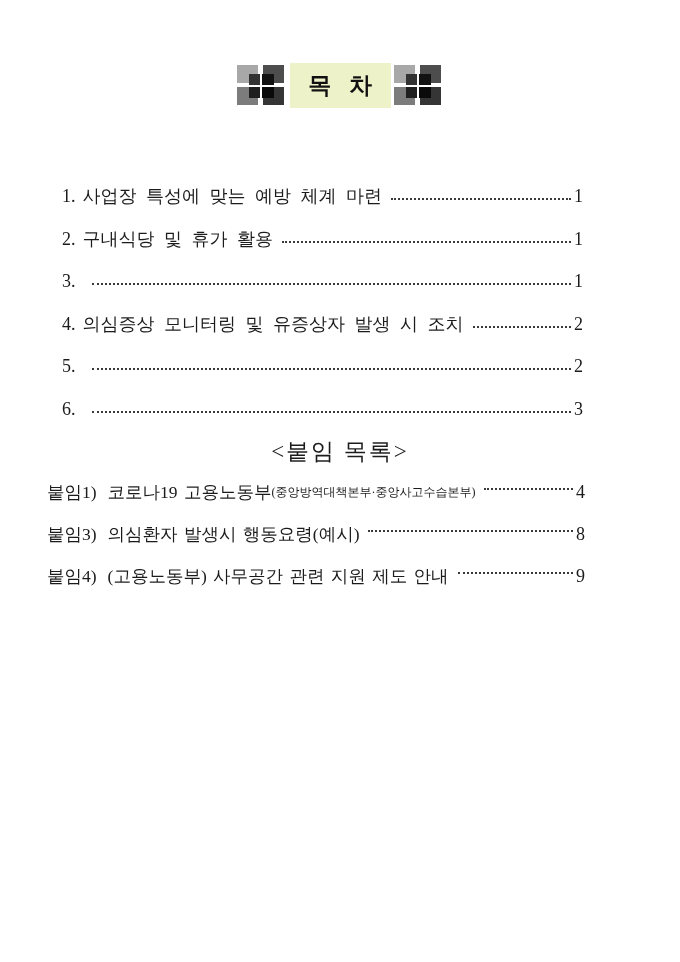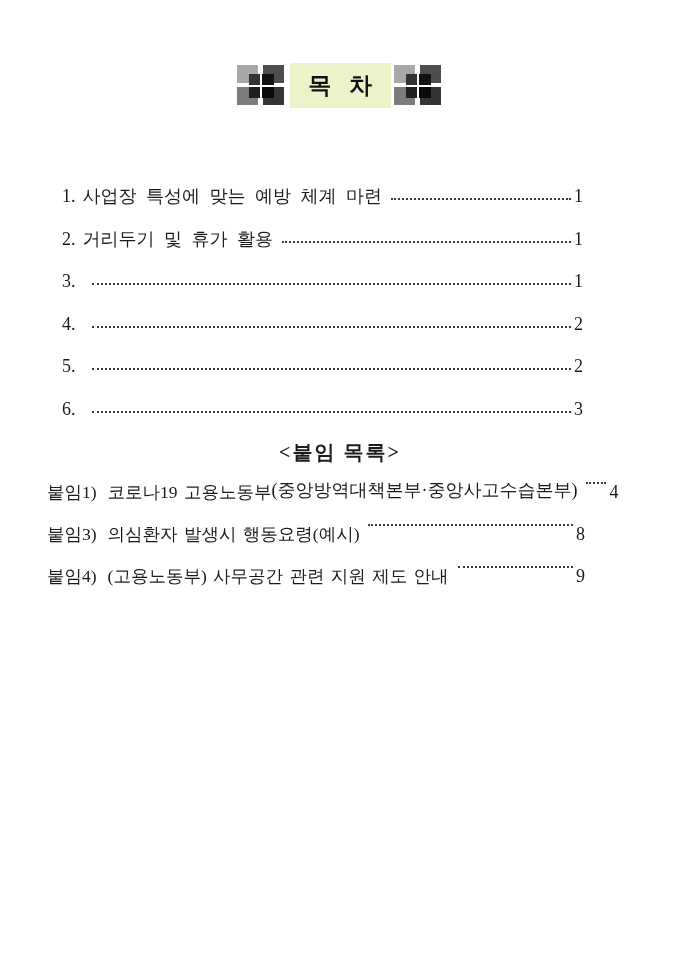--- a/index.html
+++ b/index.html
@@ -63,41 +63,41 @@
     min-width: 20px;
   }
   .pagenum {
     font-size: 18px;
     line-height: 20px;
   }
 
   
   .attach-heading {
     text-align: center;
-    font-weight: bold;
-    font-size: 20px;
+    font-weight: normal;
+    font-size: 23px;
     line-height: 22px;
     letter-spacing: 2px;
   }
   .attach {
     margin: 19px 95px 0 47px;
   }
   .attach-row {
     display: flex;
-    align-items: flex-start;
+    align-items: center;
     font-size: 17.5px;
     line-height: 20px;
     height: 20px;
     margin-bottom: 22px;
     word-spacing: 2px;
     white-space: nowrap;
   }
   .attach-row .num { margin-right: 11px; }
   .attach-row .small {
-    font-size: 18px;
+    font-size: 12px;
     line-height: 16px;
   }
   .attach-row.condensed .label {
     font-size: 15.5px;
     letter-spacing: -0.4px;
     word-spacing: 0px;
   }
 </style>
 </head>
 <body>
@@ -134,33 +134,34 @@
 
     <div class="toc-row">
       <span class="num">1.</span>
       <span class="label">사업장 특성에 맞는 예방 체계 마련</span>
       <span class="leader"></span>
       <span class="pagenum">1</span>
     </div>
 
     <div class="toc-row">
       <span class="num">2.</span>
-      <span class="label">거리두기 및 휴가 활용</span>
+      <span class="label">구내식당 및 휴가 활용</span>
       <span class="leader"></span>
       <span class="pagenum">1</span>
     </div>
 
     <div class="toc-row">
       <span class="num">3.</span>
       <span class="leader"></span>
       <span class="pagenum">1</span>
     </div>
 
     <div class="toc-row">
       <span class="num">4.</span>
+      <span class="label">의심증상 모니터링 및 유증상자 발생 시 조치</span>
       <span class="leader"></span>
       <span class="pagenum">2</span>
     </div>
 
     <div class="toc-row">
       <span class="num">5.</span>
       <span class="leader"></span>
       <span class="pagenum">2</span>
     </div>
 

